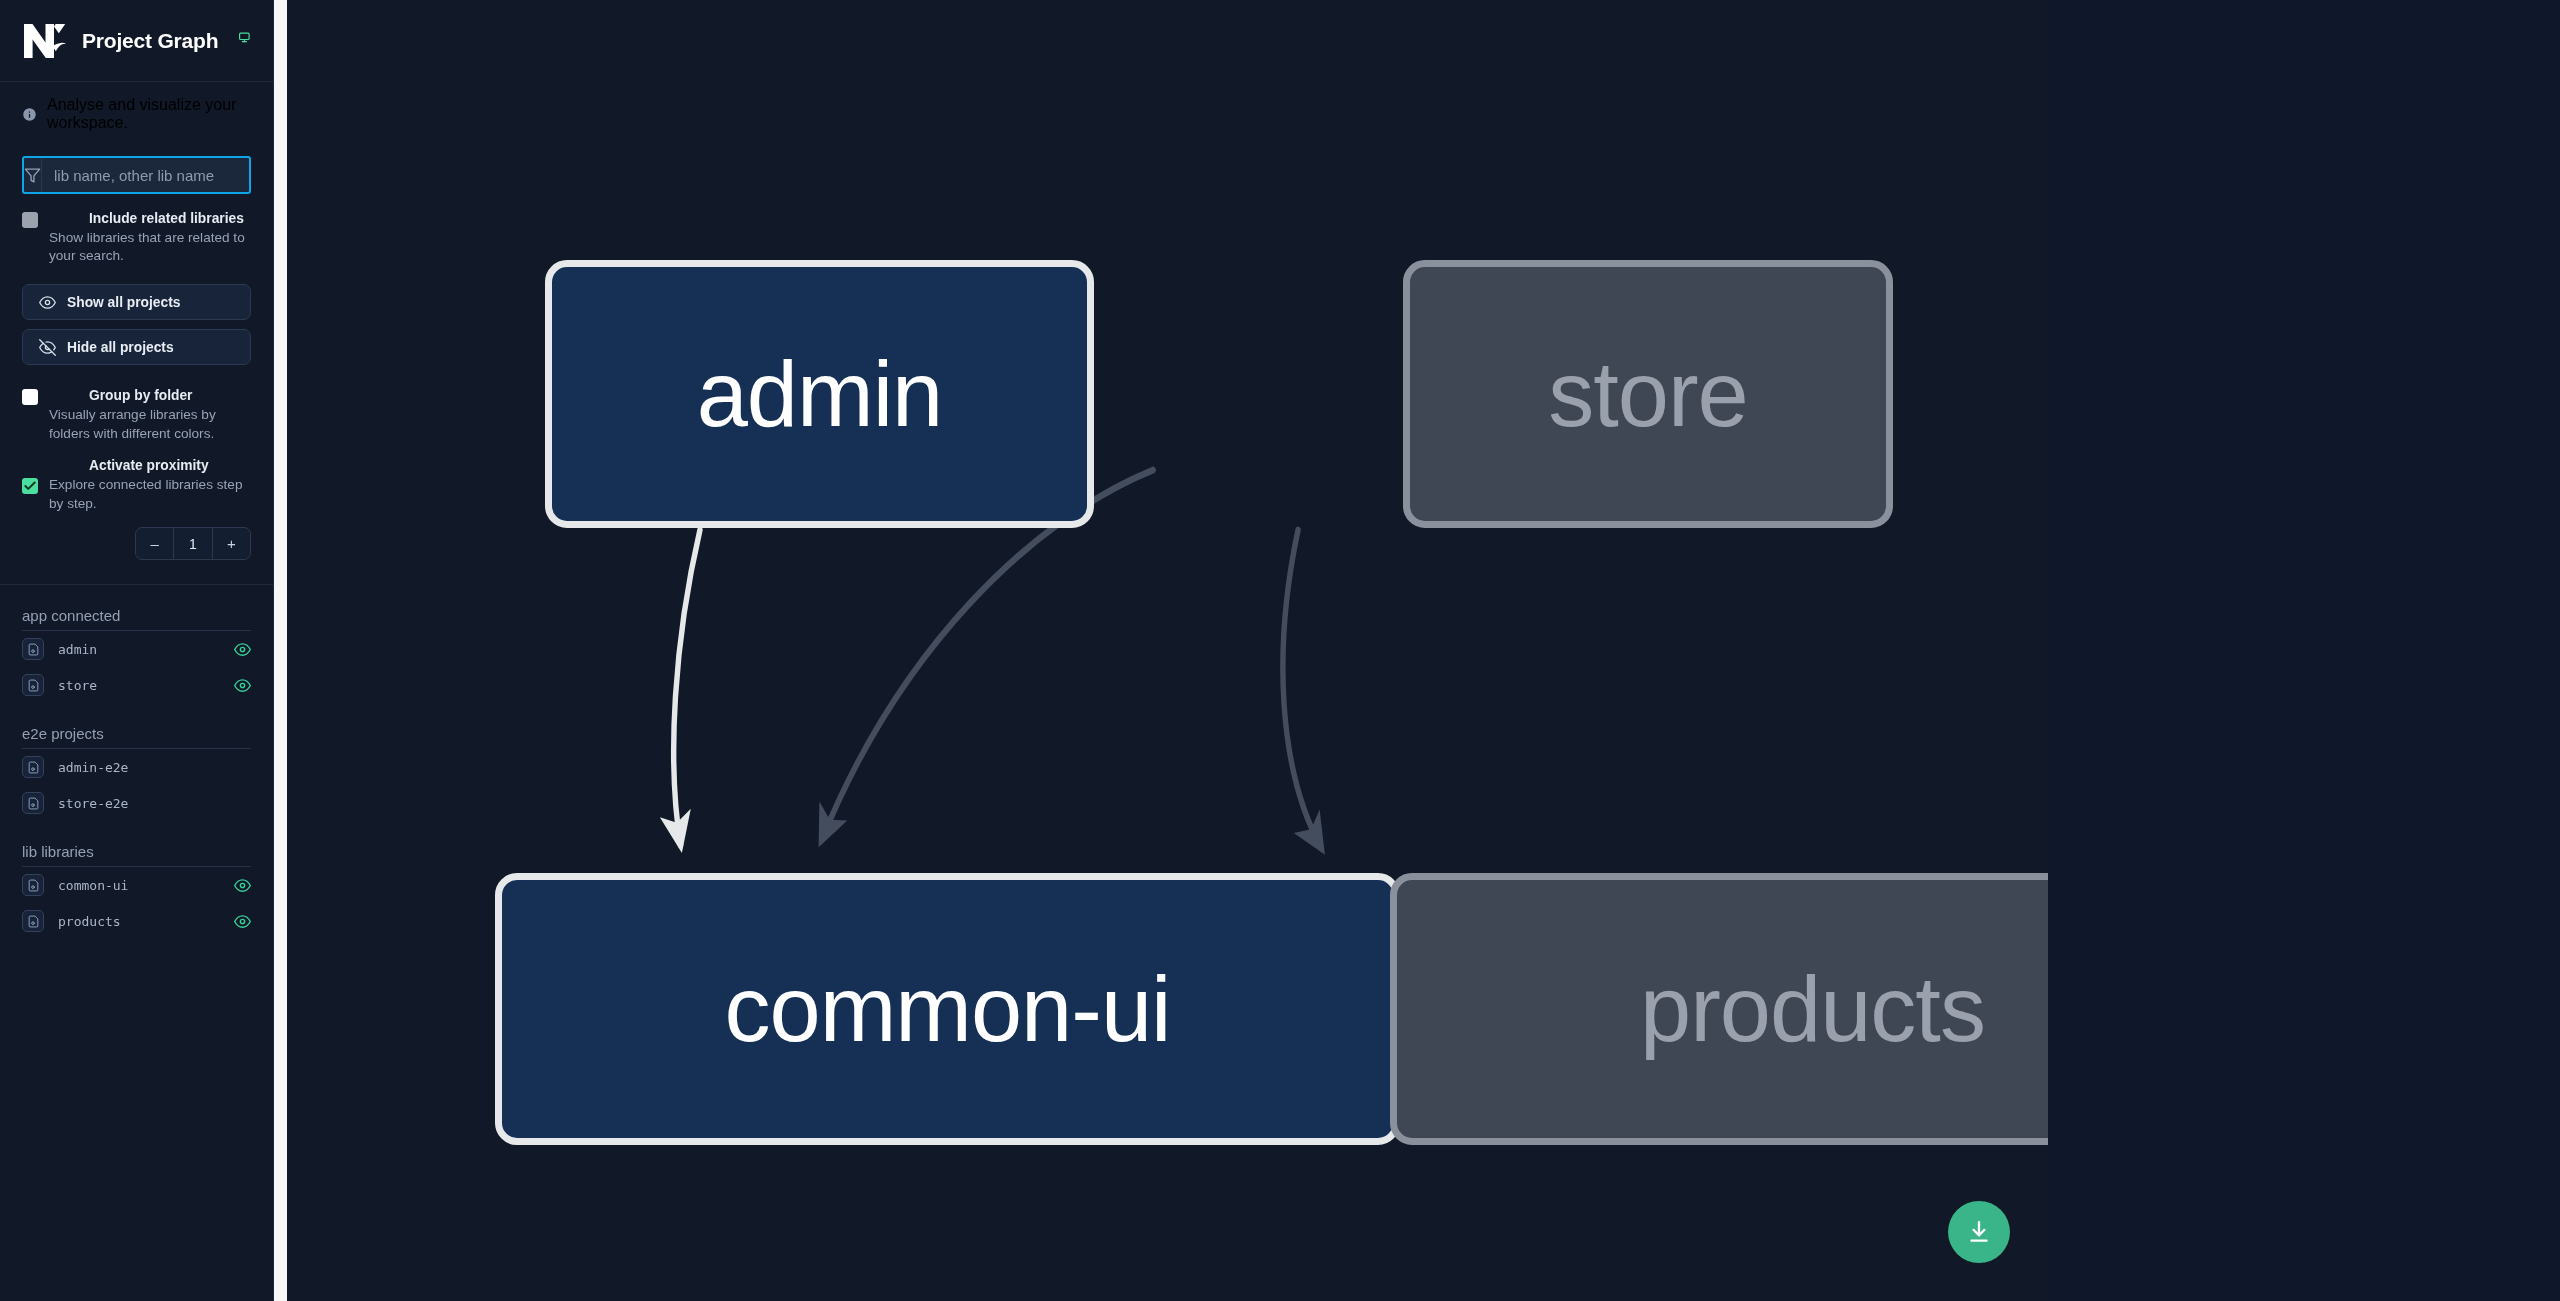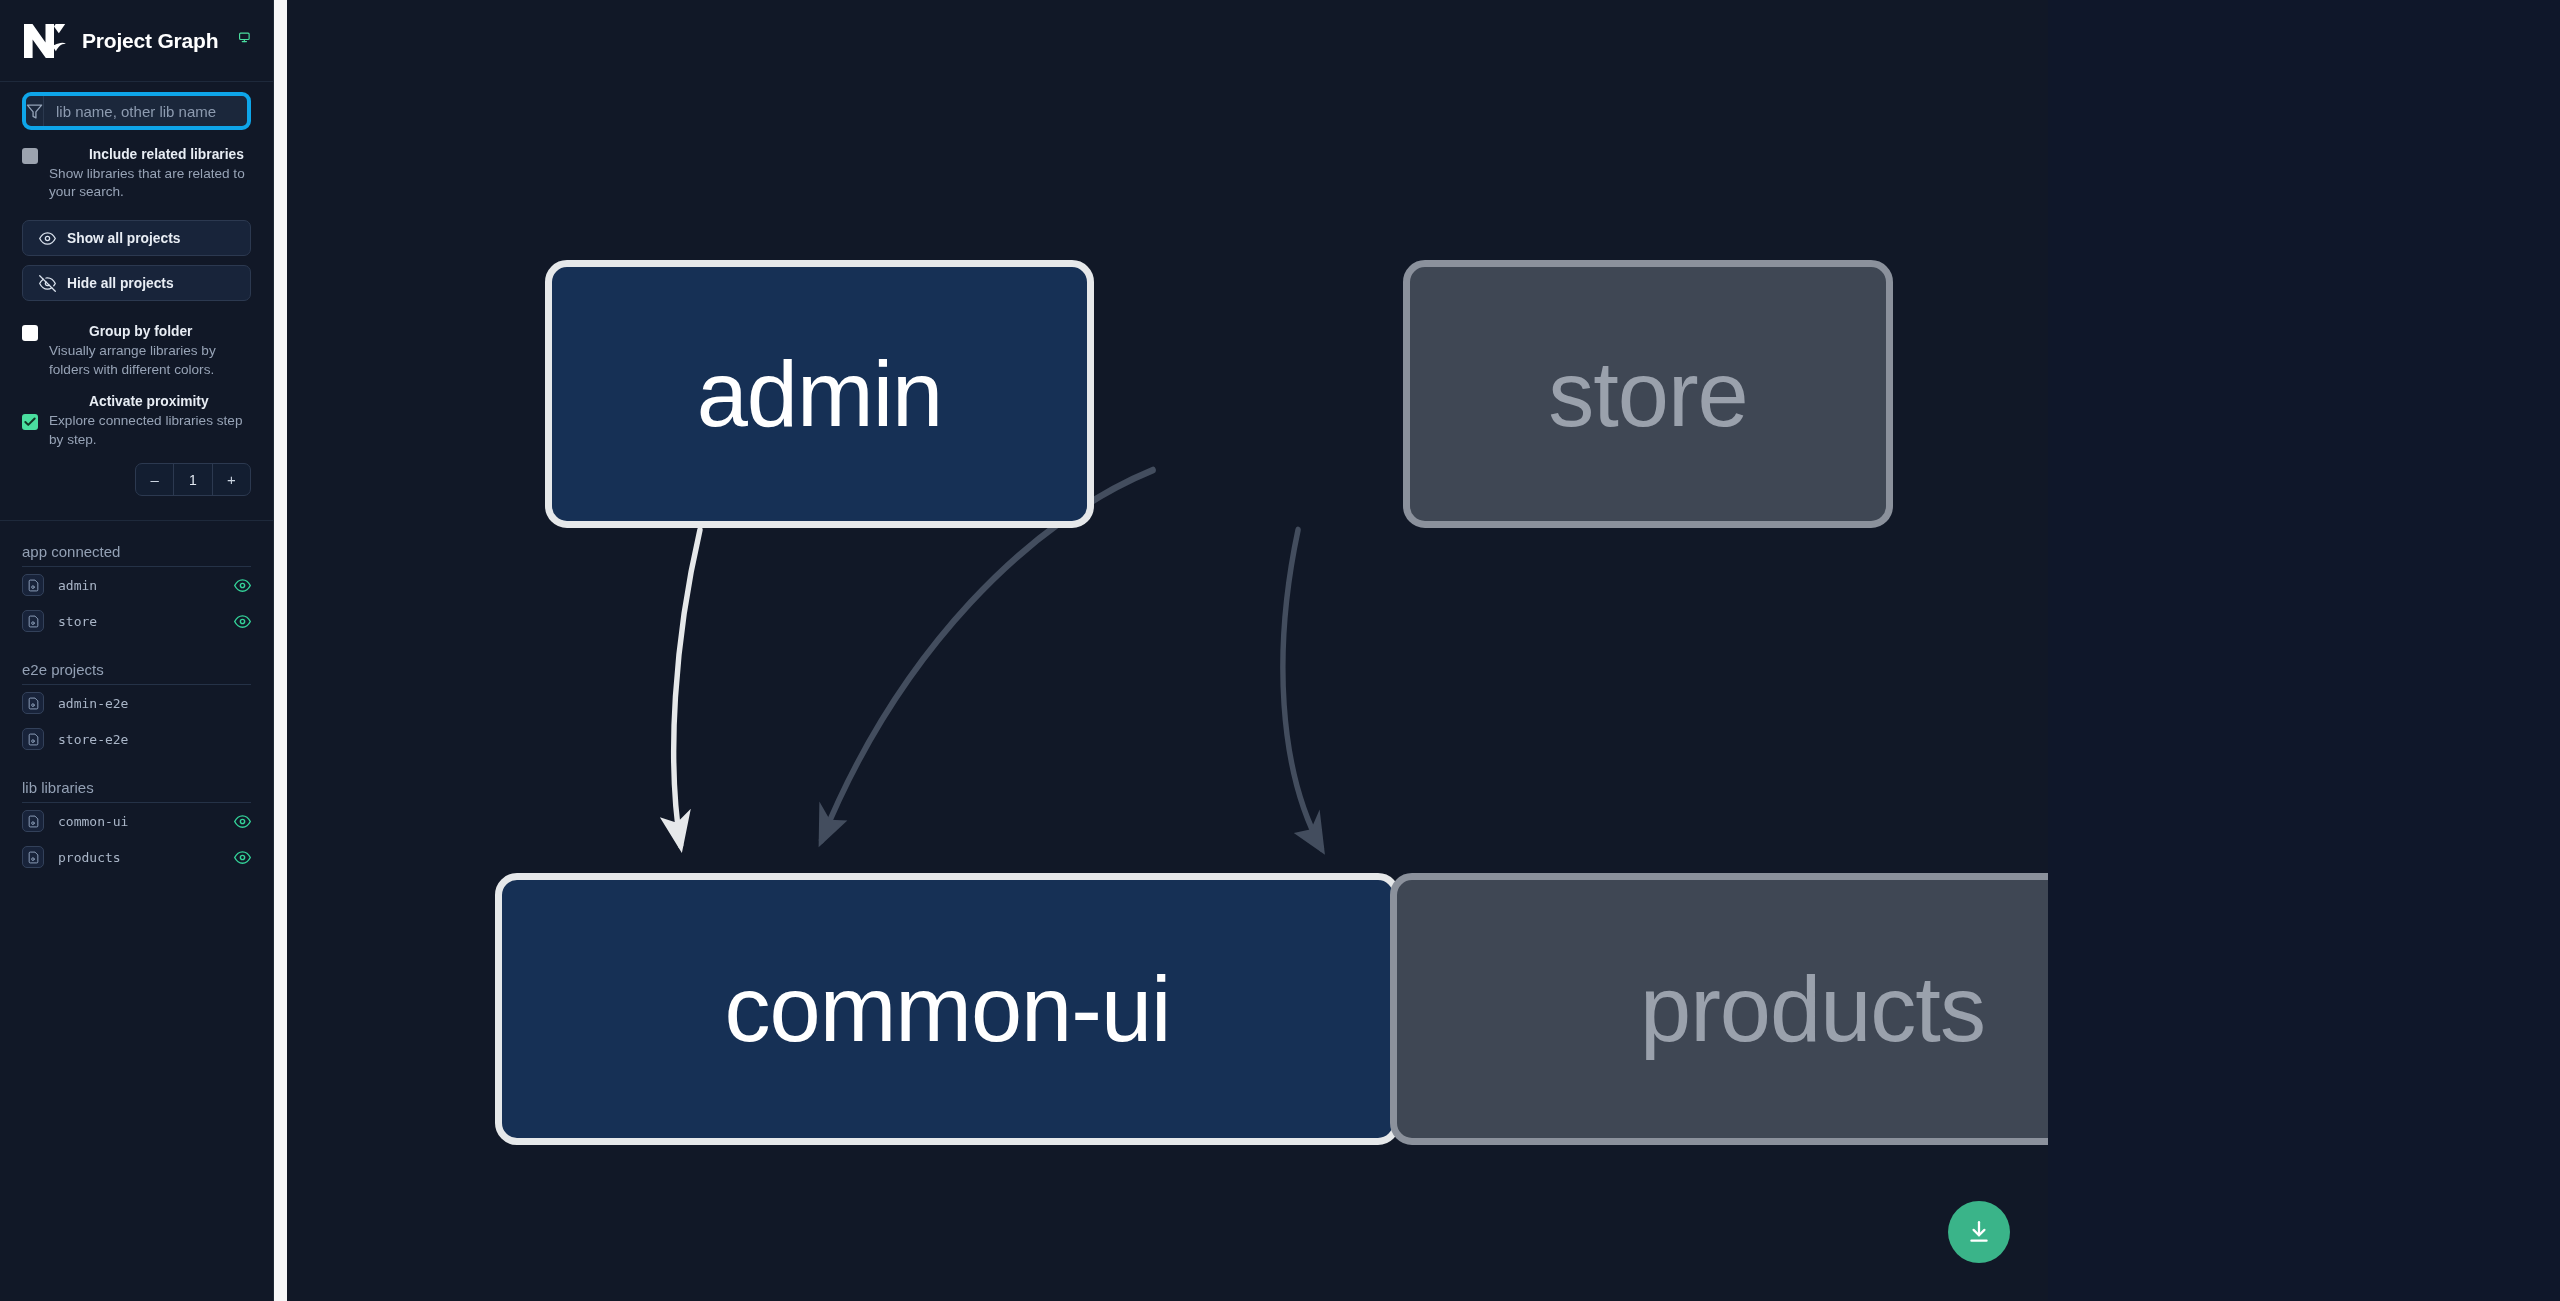--- a/index.html
+++ b/index.html
@@ -35,22 +35,22 @@
   .tagline-row {
     display: flex; align-items: center; gap: 10px;
     padding: 14px 22px 14px 22px;
   }
   .info-icon { width: 15px; height: 15px; flex:0 0 15px; color:#8b97ab; }
 
   .search-wrap {
     margin: 10px 22px 0 22px;
     height: 38px;
     background: #1b273b;
-    border: 4px solid #0ea5e9;
-    border-radius: 9px;
+    border: 2px solid #0ea5e9;
+    border-radius: 3px;
     display: flex; align-items: center;
     overflow: hidden;
   }
   .search-ico-box {
     width: 42px; height: 100%; display:flex; align-items:center; justify-content:center;
     border-right: 1px solid #2b394f;
   }
   .funnel-icon { width: 17px; height: 17px; color:#94a3b8; }
   .search-input {
     flex:1; height:100%; background: transparent; border:0; outline:0;
@@ -191,20 +191,28 @@
       <span class="brand-title">Project Graph</span>
       <span class="monitor-icon">
         <svg viewBox="0 0 24 24" fill="none" stroke="currentColor" stroke-width="2.2" stroke-linecap="round" stroke-linejoin="round">
           <rect x="3" y="4" width="18" height="12" rx="2"></rect>
             <line x1="8" y1="20" x2="16" y2="20"></line>
             <line x1="12" y1="16" x2="12" y2="20"></line>
         </svg>
       </span>
     </div>
 
+    <div class="tagline-row">
+      <span class="info-icon">
+        <svg viewBox="0 0 24 24" fill="currentColor">
+            <path d="M12 2a10 10 0 100 20 10 10 0 000-20zm1 15h-2v-6h2v6zm0-8h-2V7h2v2z"></path>
+          </svg>
+      </span>
+      <span>Analyse and visualize your workspace.</span>
+    </div>
 
     <div class="search-wrap">
       <span class="search-ico-box">
         <svg class="funnel-icon" viewBox="0 0 24 24" fill="none" stroke="currentColor" stroke-width="1.9" stroke-linecap="round" stroke-linejoin="round">
           <polygon points="22 3 2 3 10 12.46 10 19 14 21 14 12.46 22 3"></polygon>
         </svg>
       </span>
       <input class="search-input" type="text" placeholder="lib name, other lib name" style="">
     </div>
 

